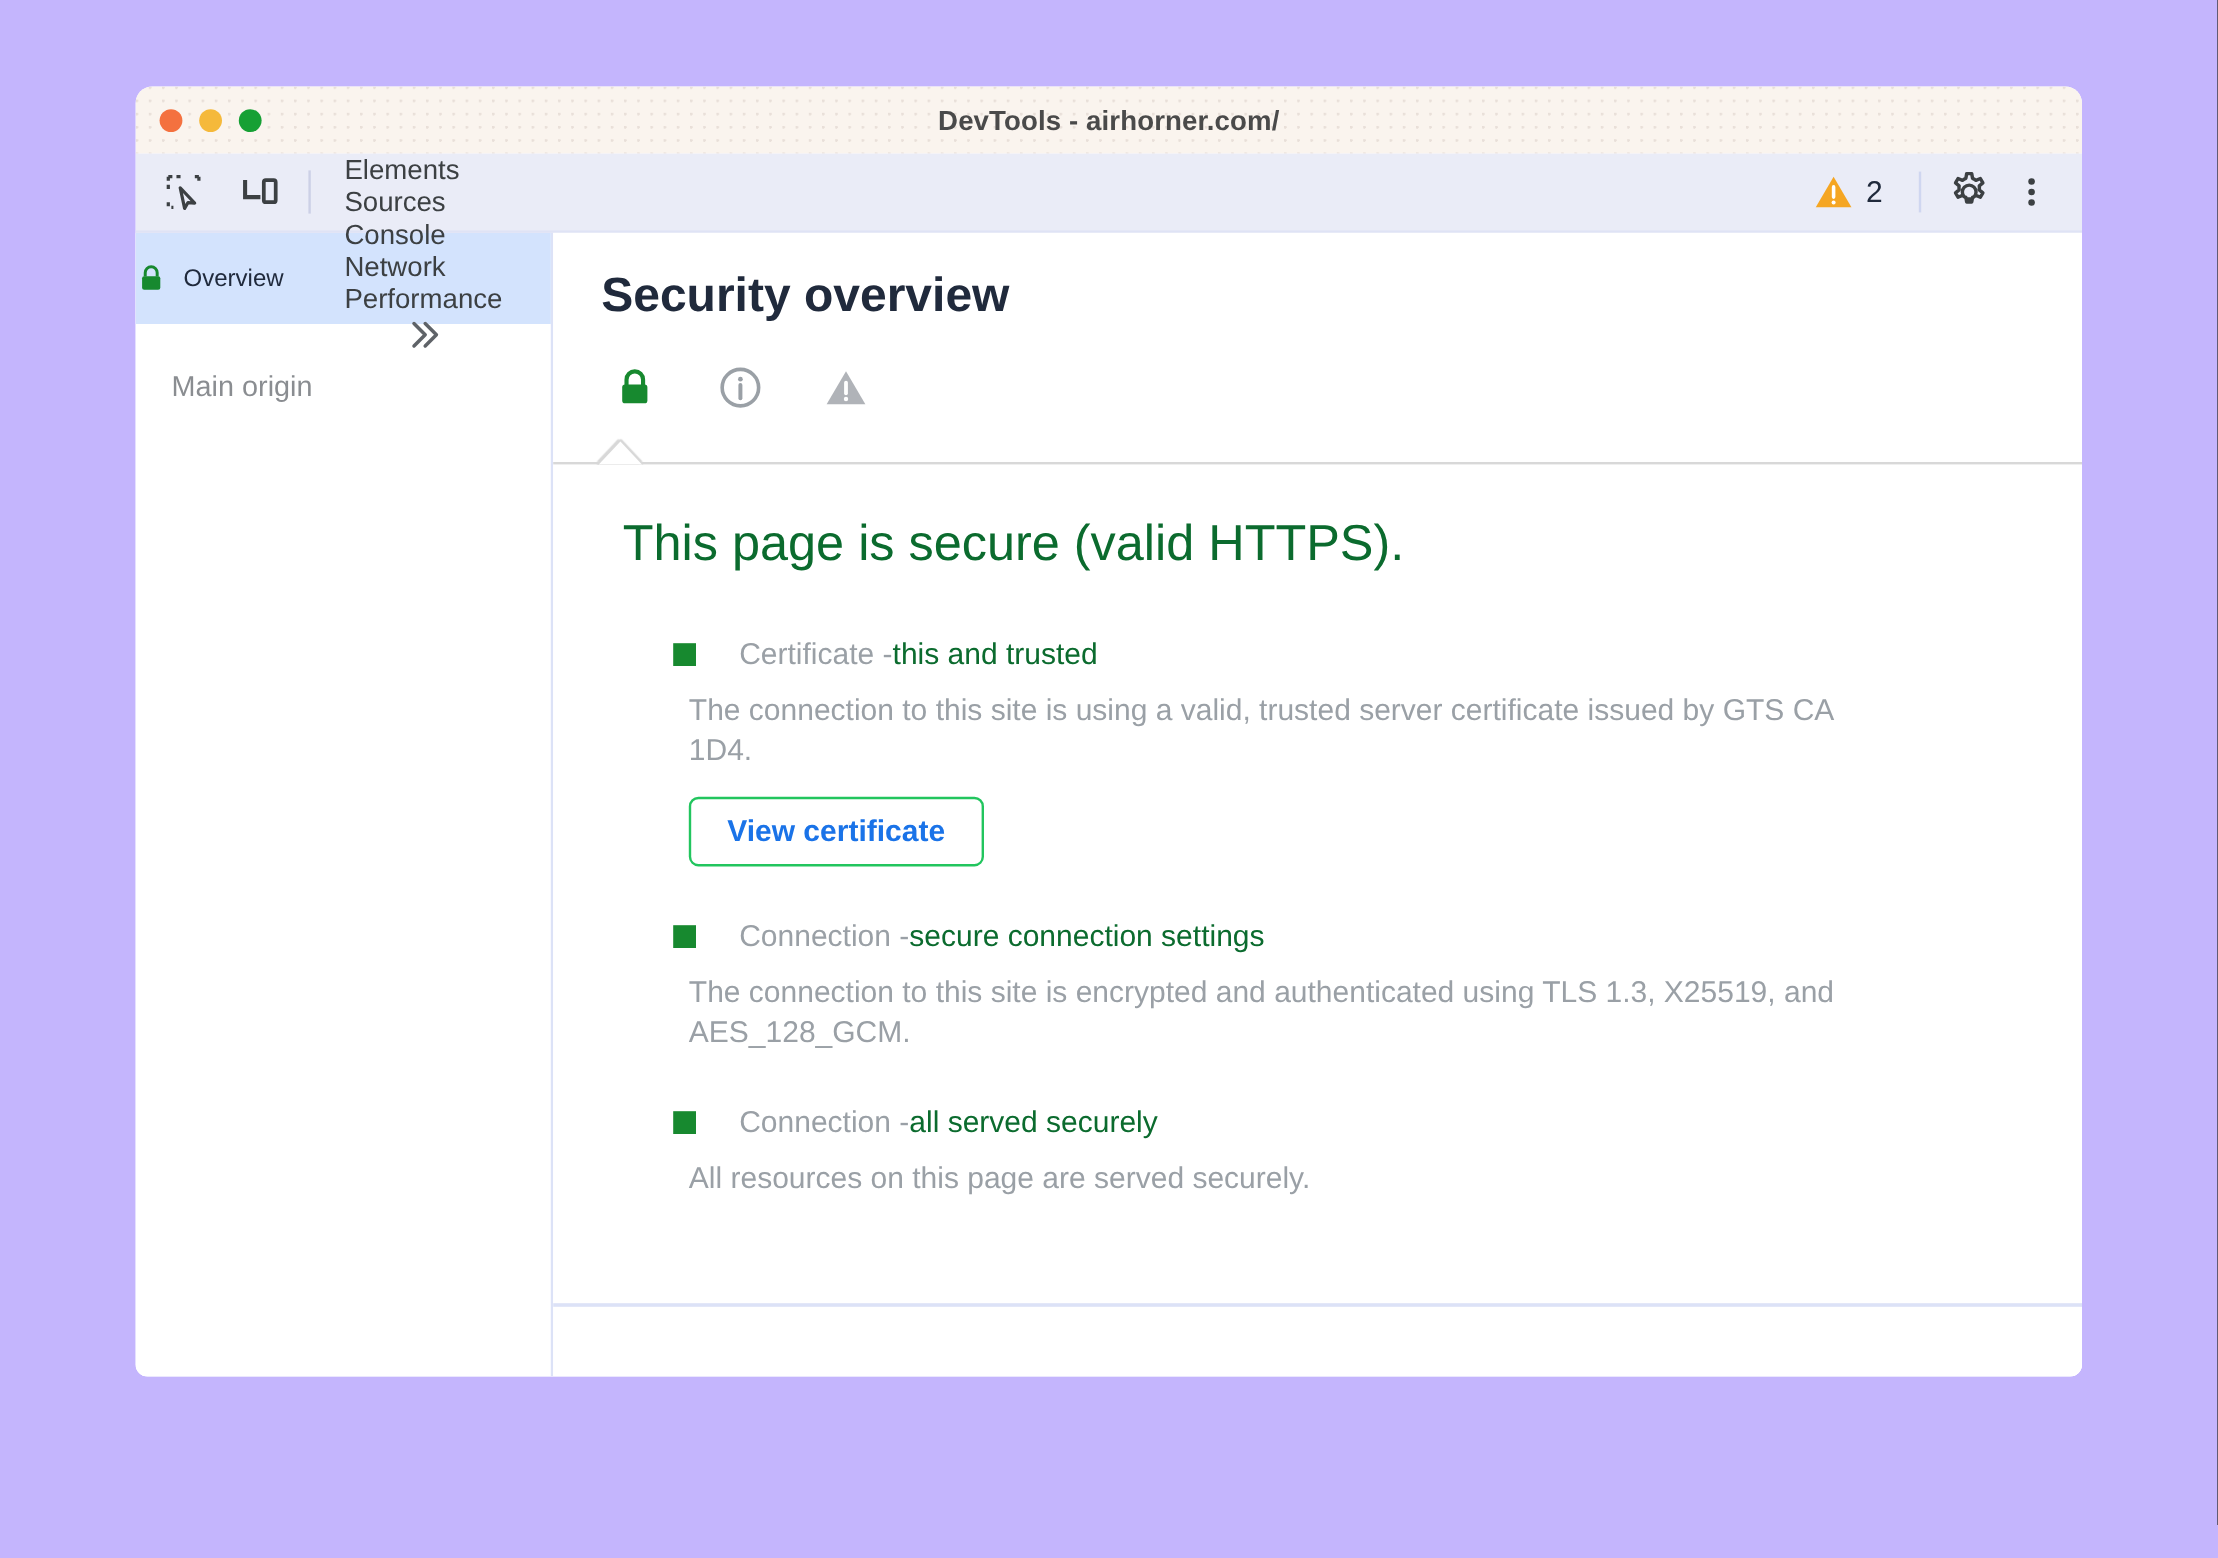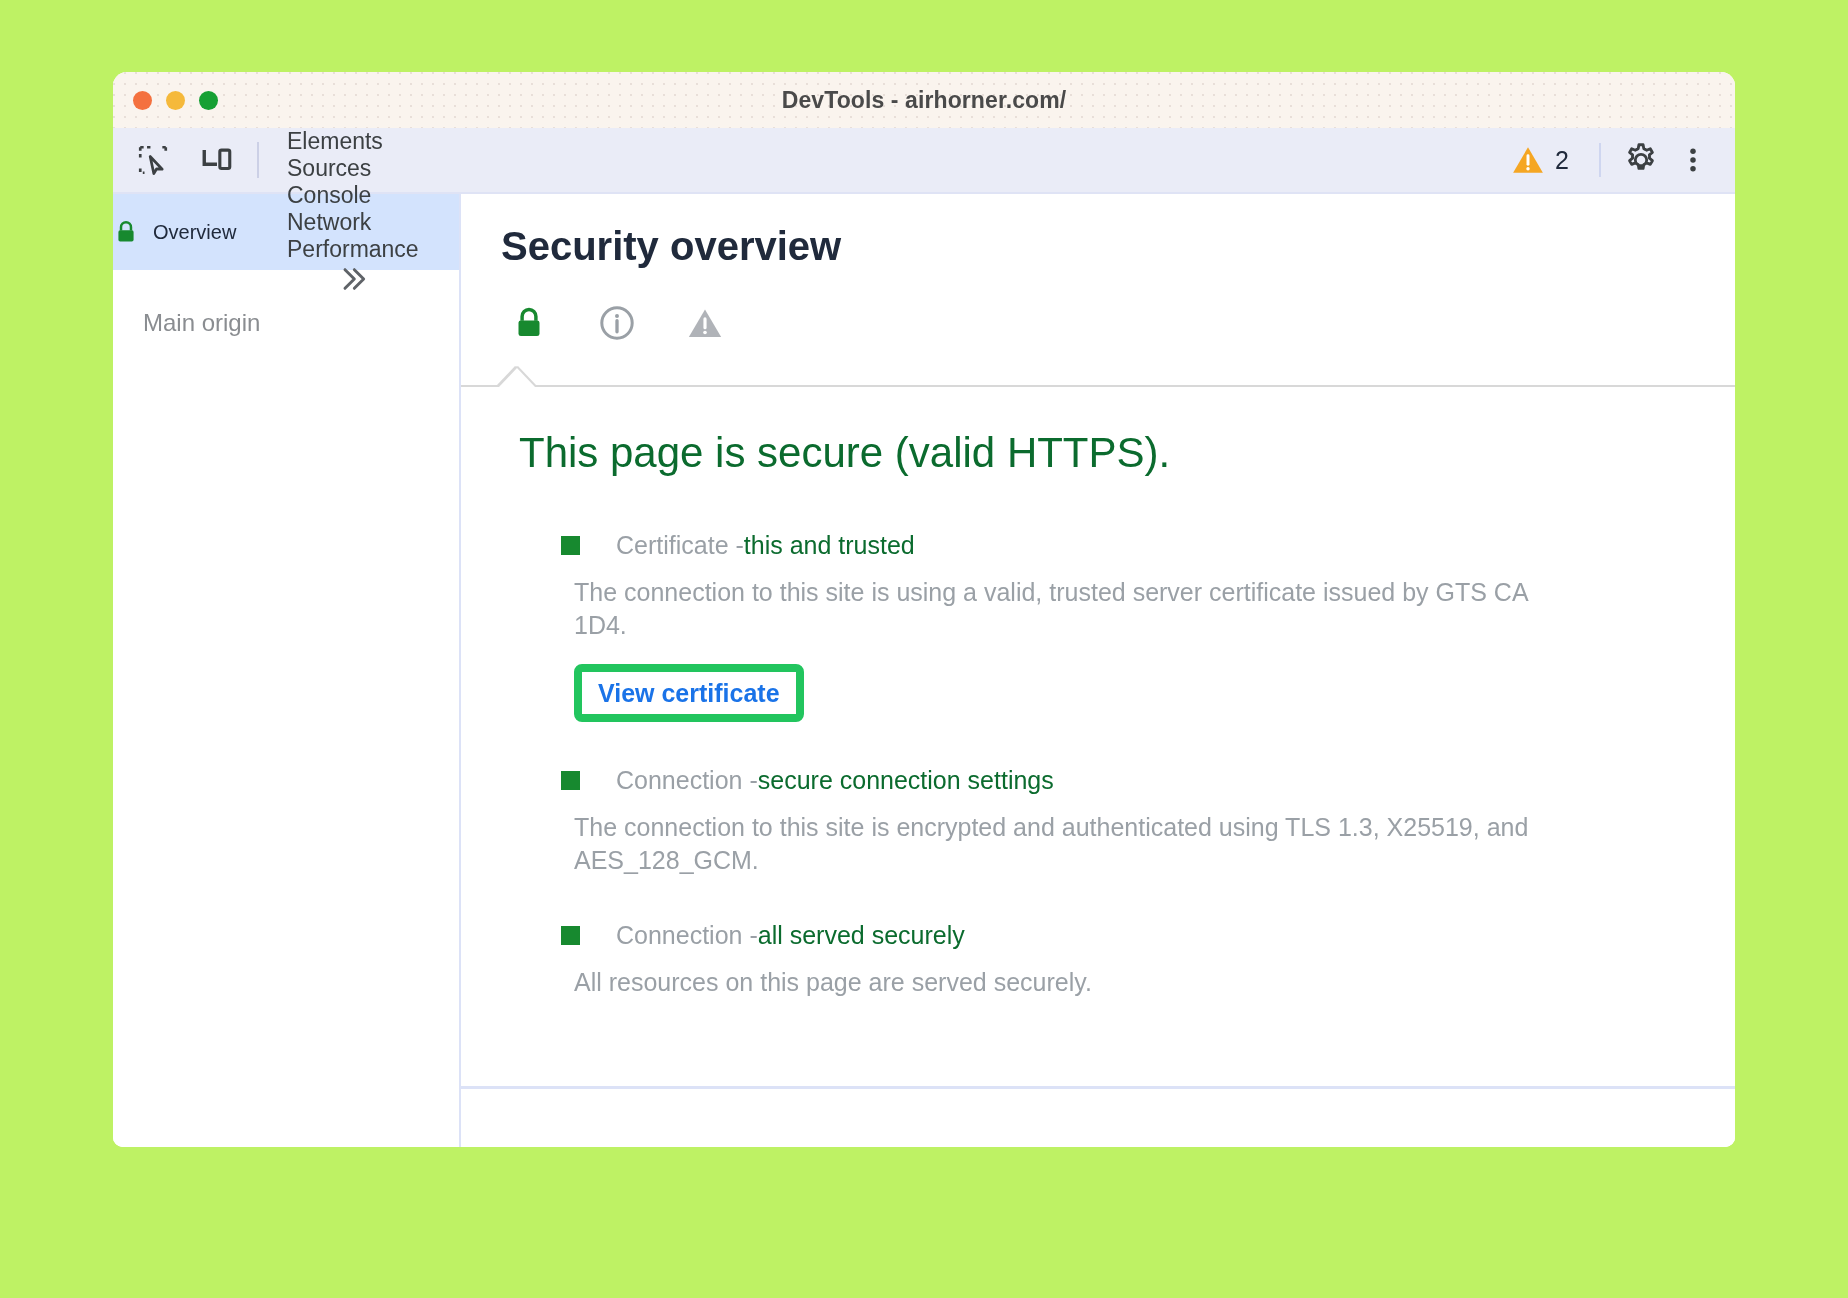--- a/index.html
+++ b/index.html
@@ -9,21 +9,21 @@
     width: 1848px;
     height: 1298px;
     overflow: hidden;
     font-family: "Liberation Sans", sans-serif;
   }
 
   #root {
     position: relative;
     width: 1848px;
     height: 1298px;
-    background: #bef264;
+    background: #c4b5fd;
   }
 
   
   .window {
     position: absolute;
     left: 113px;
     top: 72px;
     width: 1622px;
     height: 1075px;
     background: #ffffff;
@@ -294,22 +294,22 @@
     margin-top: 16px;
     max-width: 1000px;
   }
   .view-cert-btn {
     margin-left: 55px;
     margin-top: 22px;
     display: inline-flex;
     align-items: center;
     justify-content: center;
     height: 58px;
-    padding: 0 16px;
-    border: 8px solid #22c55e;
+    padding: 0 30px;
+    border: 2px solid #22c55e;
     border-radius: 8px;
     background: #ffffff;
     color: #1a73e8;
     font-size: 25px;
     font-weight: bold;
     font-family: "Liberation Sans", sans-serif;
     cursor: pointer;
   }
 
   .bottom-rule {

